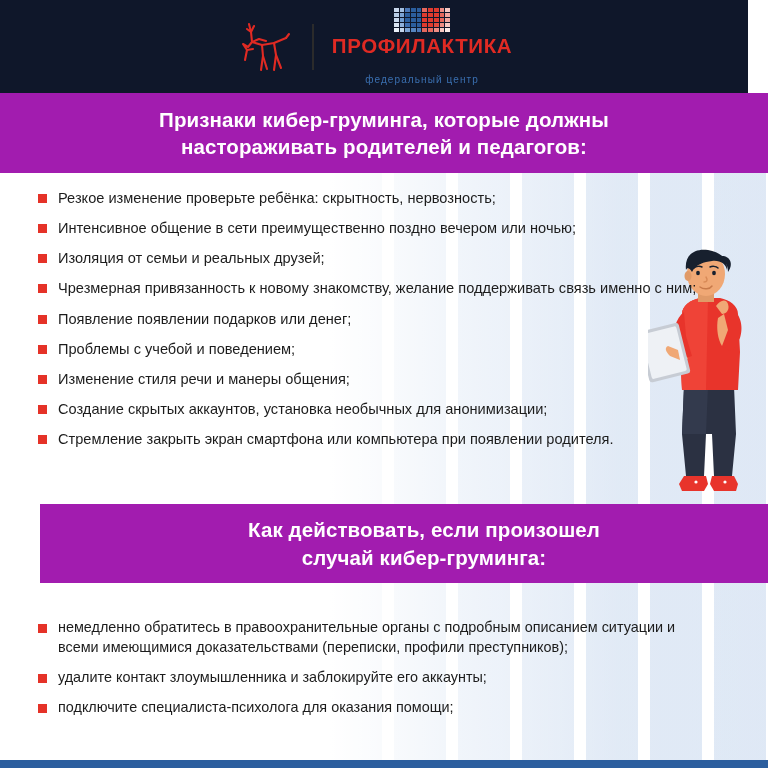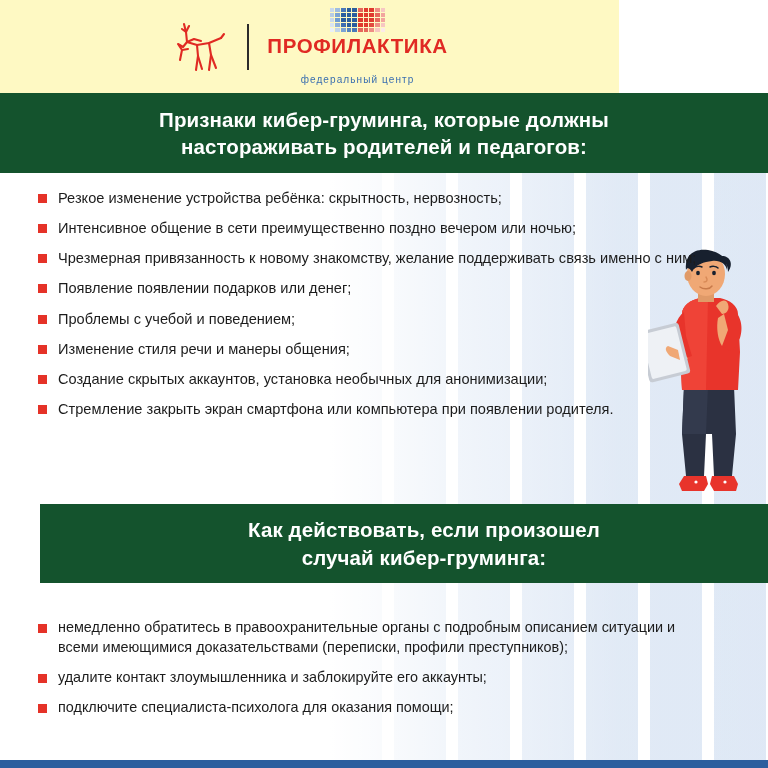--- a/index.html
+++ b/index.html
@@ -59,26 +59,26 @@
     position: absolute;
     left: 0; top: 0; width: 768px; height: 93px;
     background: #ffffff;
     z-index: 2;
   }
 
   
   .logo-bar {
     position: absolute;
     left: 0; top: 0;
-    width: 619px; height: 93px;
+    width: 748px; height: 93px;
     display: flex;
     align-items: center;
     justify-content: center;
     z-index: 6;
-    background: #fef9c3;
+    background: #0f172a;
   }
   .logo-inner {
     display: flex;
     align-items: center;
     gap: 18px;
   }
   .deer-mark {
     width: 58px; height: 54px;
     display: block;
   }
@@ -116,21 +116,21 @@
     letter-spacing: 1.1px;
     line-height: 1;
     margin-top: 17px;
   }
 
   
   .band {
     position: absolute;
     left: 0;
     width: 768px;
-    background: #14532d;
+    background: #a21caf;
     z-index: 5;
     display: flex;
     flex-direction: column;
     align-items: center;
     justify-content: center;
     box-sizing: border-box;
   }
   #band1 { top: 93px; height: 80px; }
   #band2 { top: 504px; height: 79px; margin-left: 40px; }
   .band-line {
@@ -334,25 +334,29 @@
   </div>
 
   <div class="band" id="band1">
     <div class="band-line">Признаки кибер-груминга, которые должны</div>
     <div class="band-line">настораживать родителей и педагогов:</div>
   </div>
 
   <div class="list" id="list1">
     <div class="bullet-row">
       <span class="bullet-sq"></span>
-      <span class="bullet-text">Резкое изменение устройства ребёнка: скрытность, нервозность;</span>
+      <span class="bullet-text">Резкое изменение проверьте ребёнка: скрытность, нервозность;</span>
     </div>
     <div class="bullet-row">
       <span class="bullet-sq"></span>
       <span class="bullet-text">Интенсивное общение в сети преимущественно поздно вечером или ночью;</span>
+    </div>
+    <div class="bullet-row">
+      <span class="bullet-sq"></span>
+      <span class="bullet-text">Изоляция от семьи и реальных друзей;</span>
     </div>
     <div class="bullet-row">
       <span class="bullet-sq"></span>
       <span class="bullet-text">Чрезмерная привязанность к новому знакомству, желание поддерживать связь именно с ним;</span>
     </div>
     <div class="bullet-row">
       <span class="bullet-sq"></span>
       <span class="bullet-text">Появление появлении подарков или денег;</span>
     </div>
     <div class="bullet-row">

